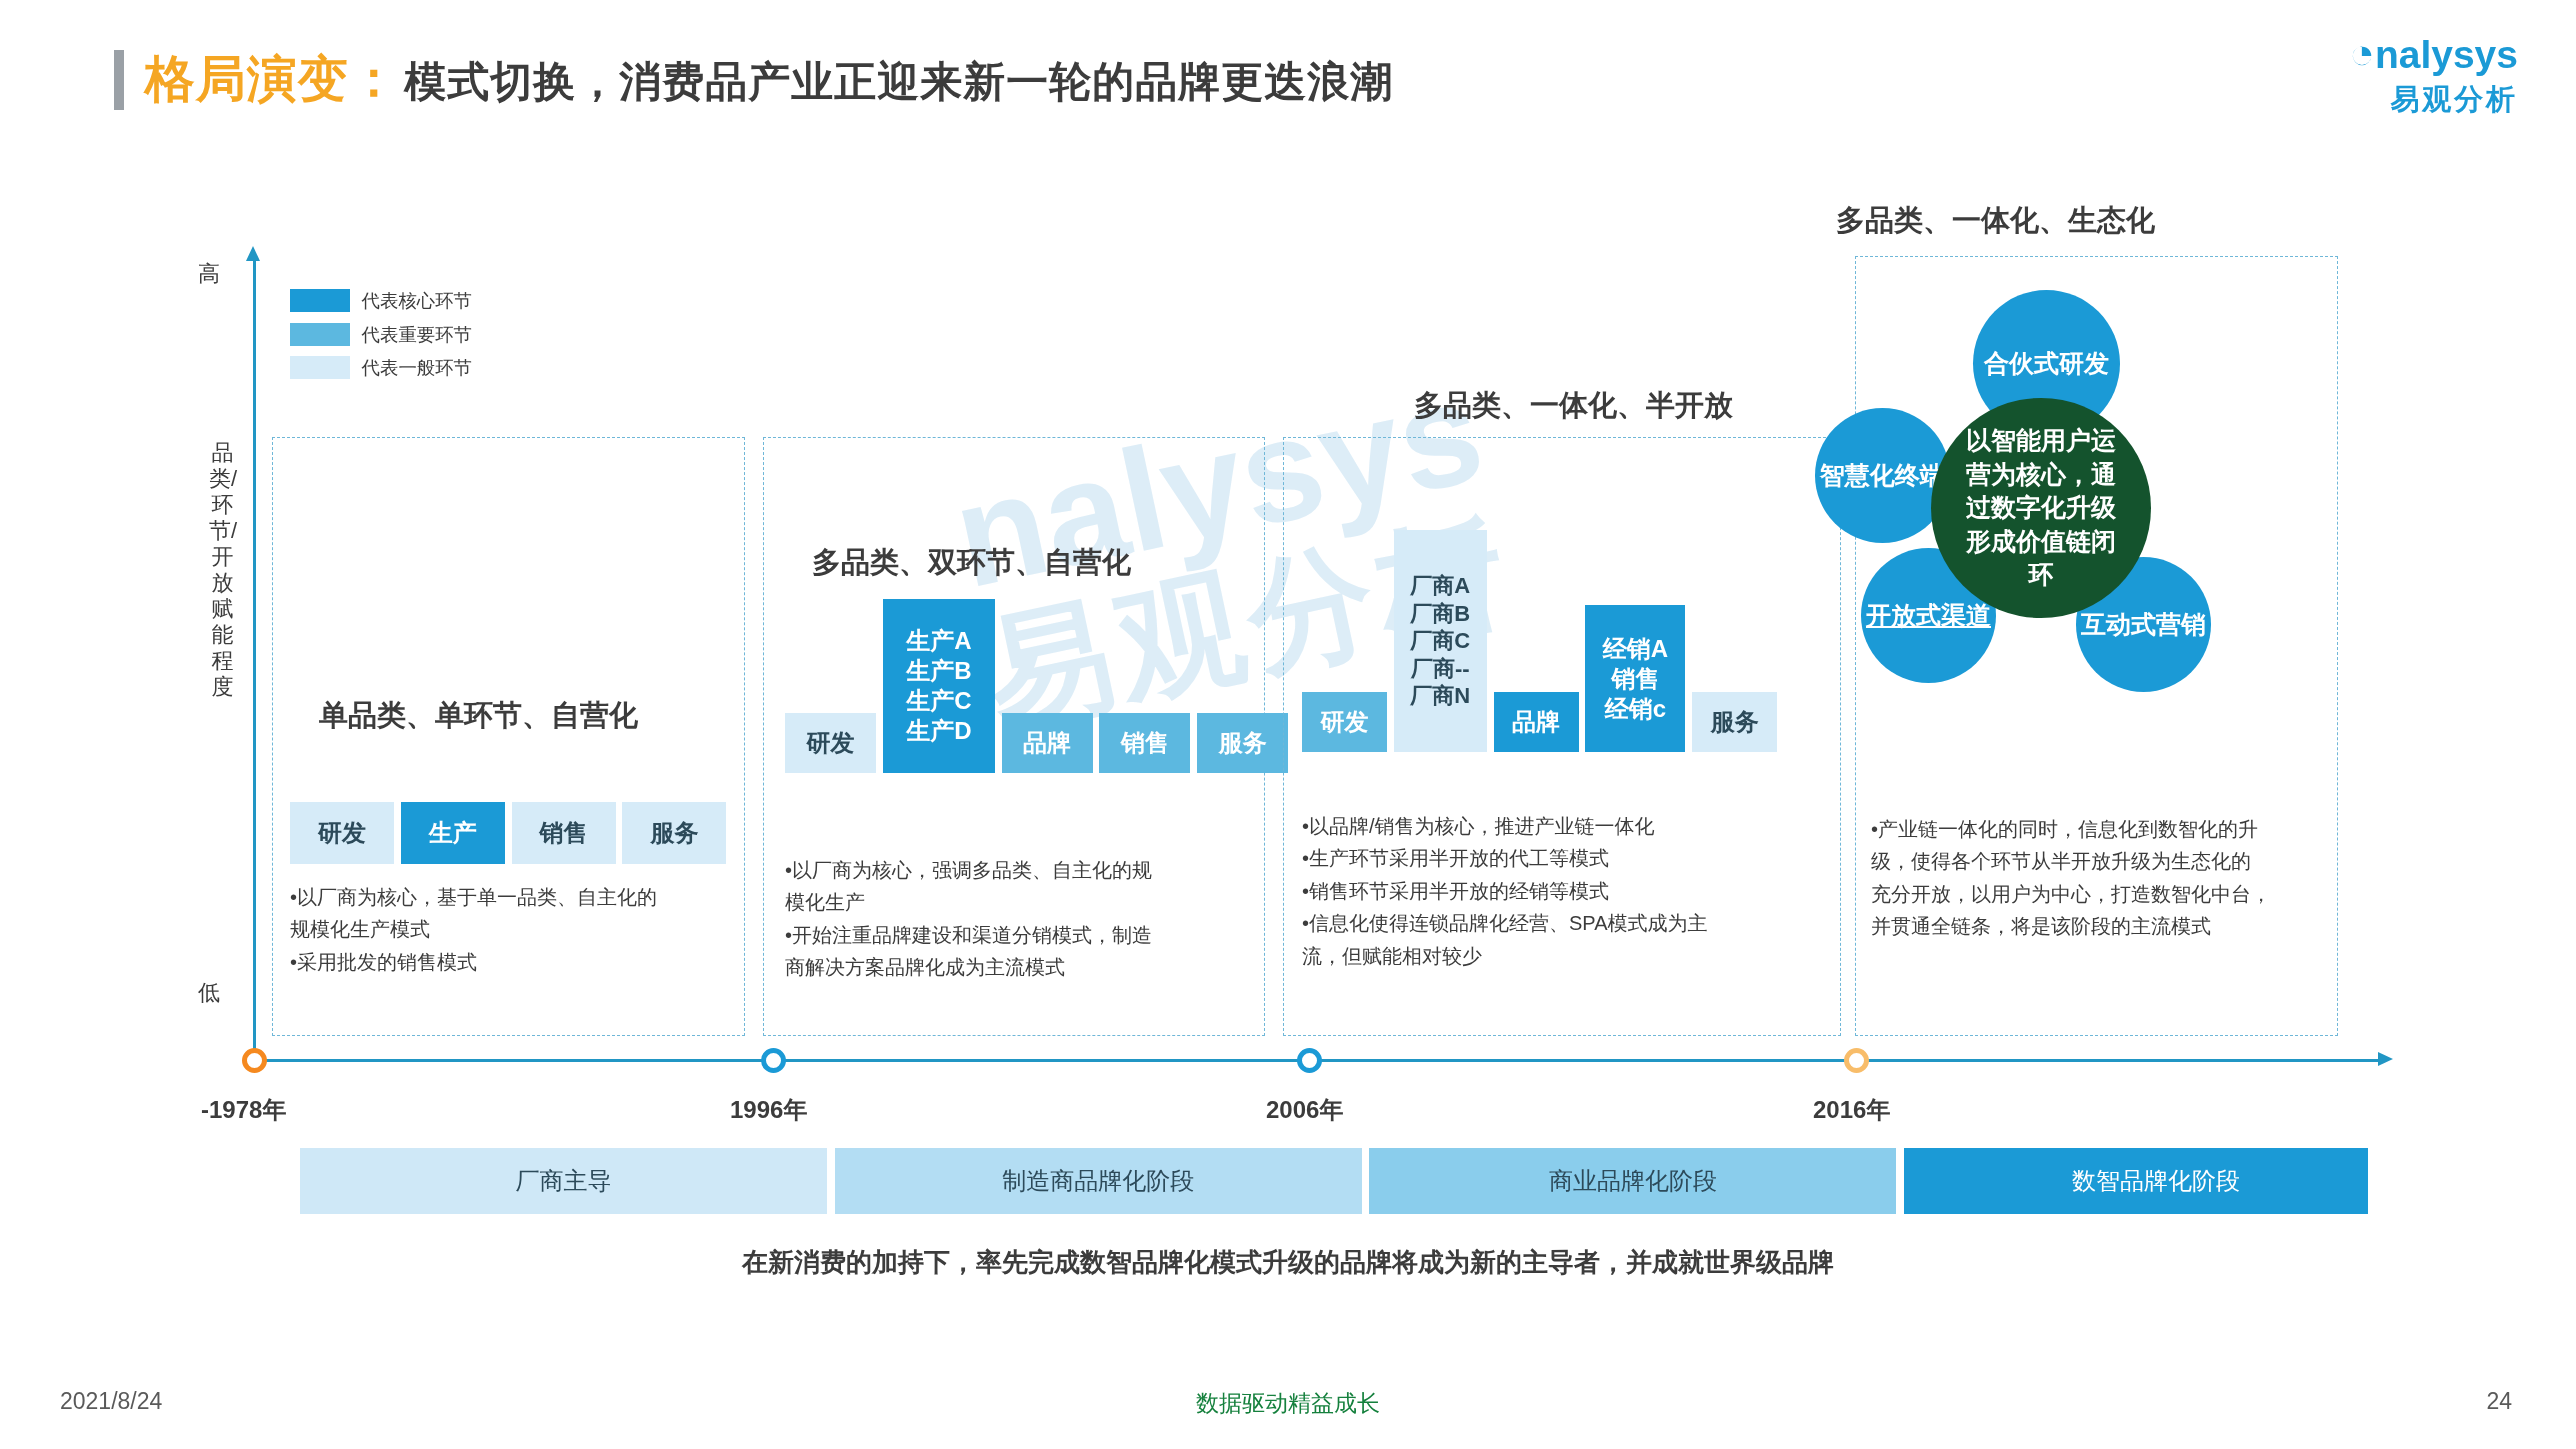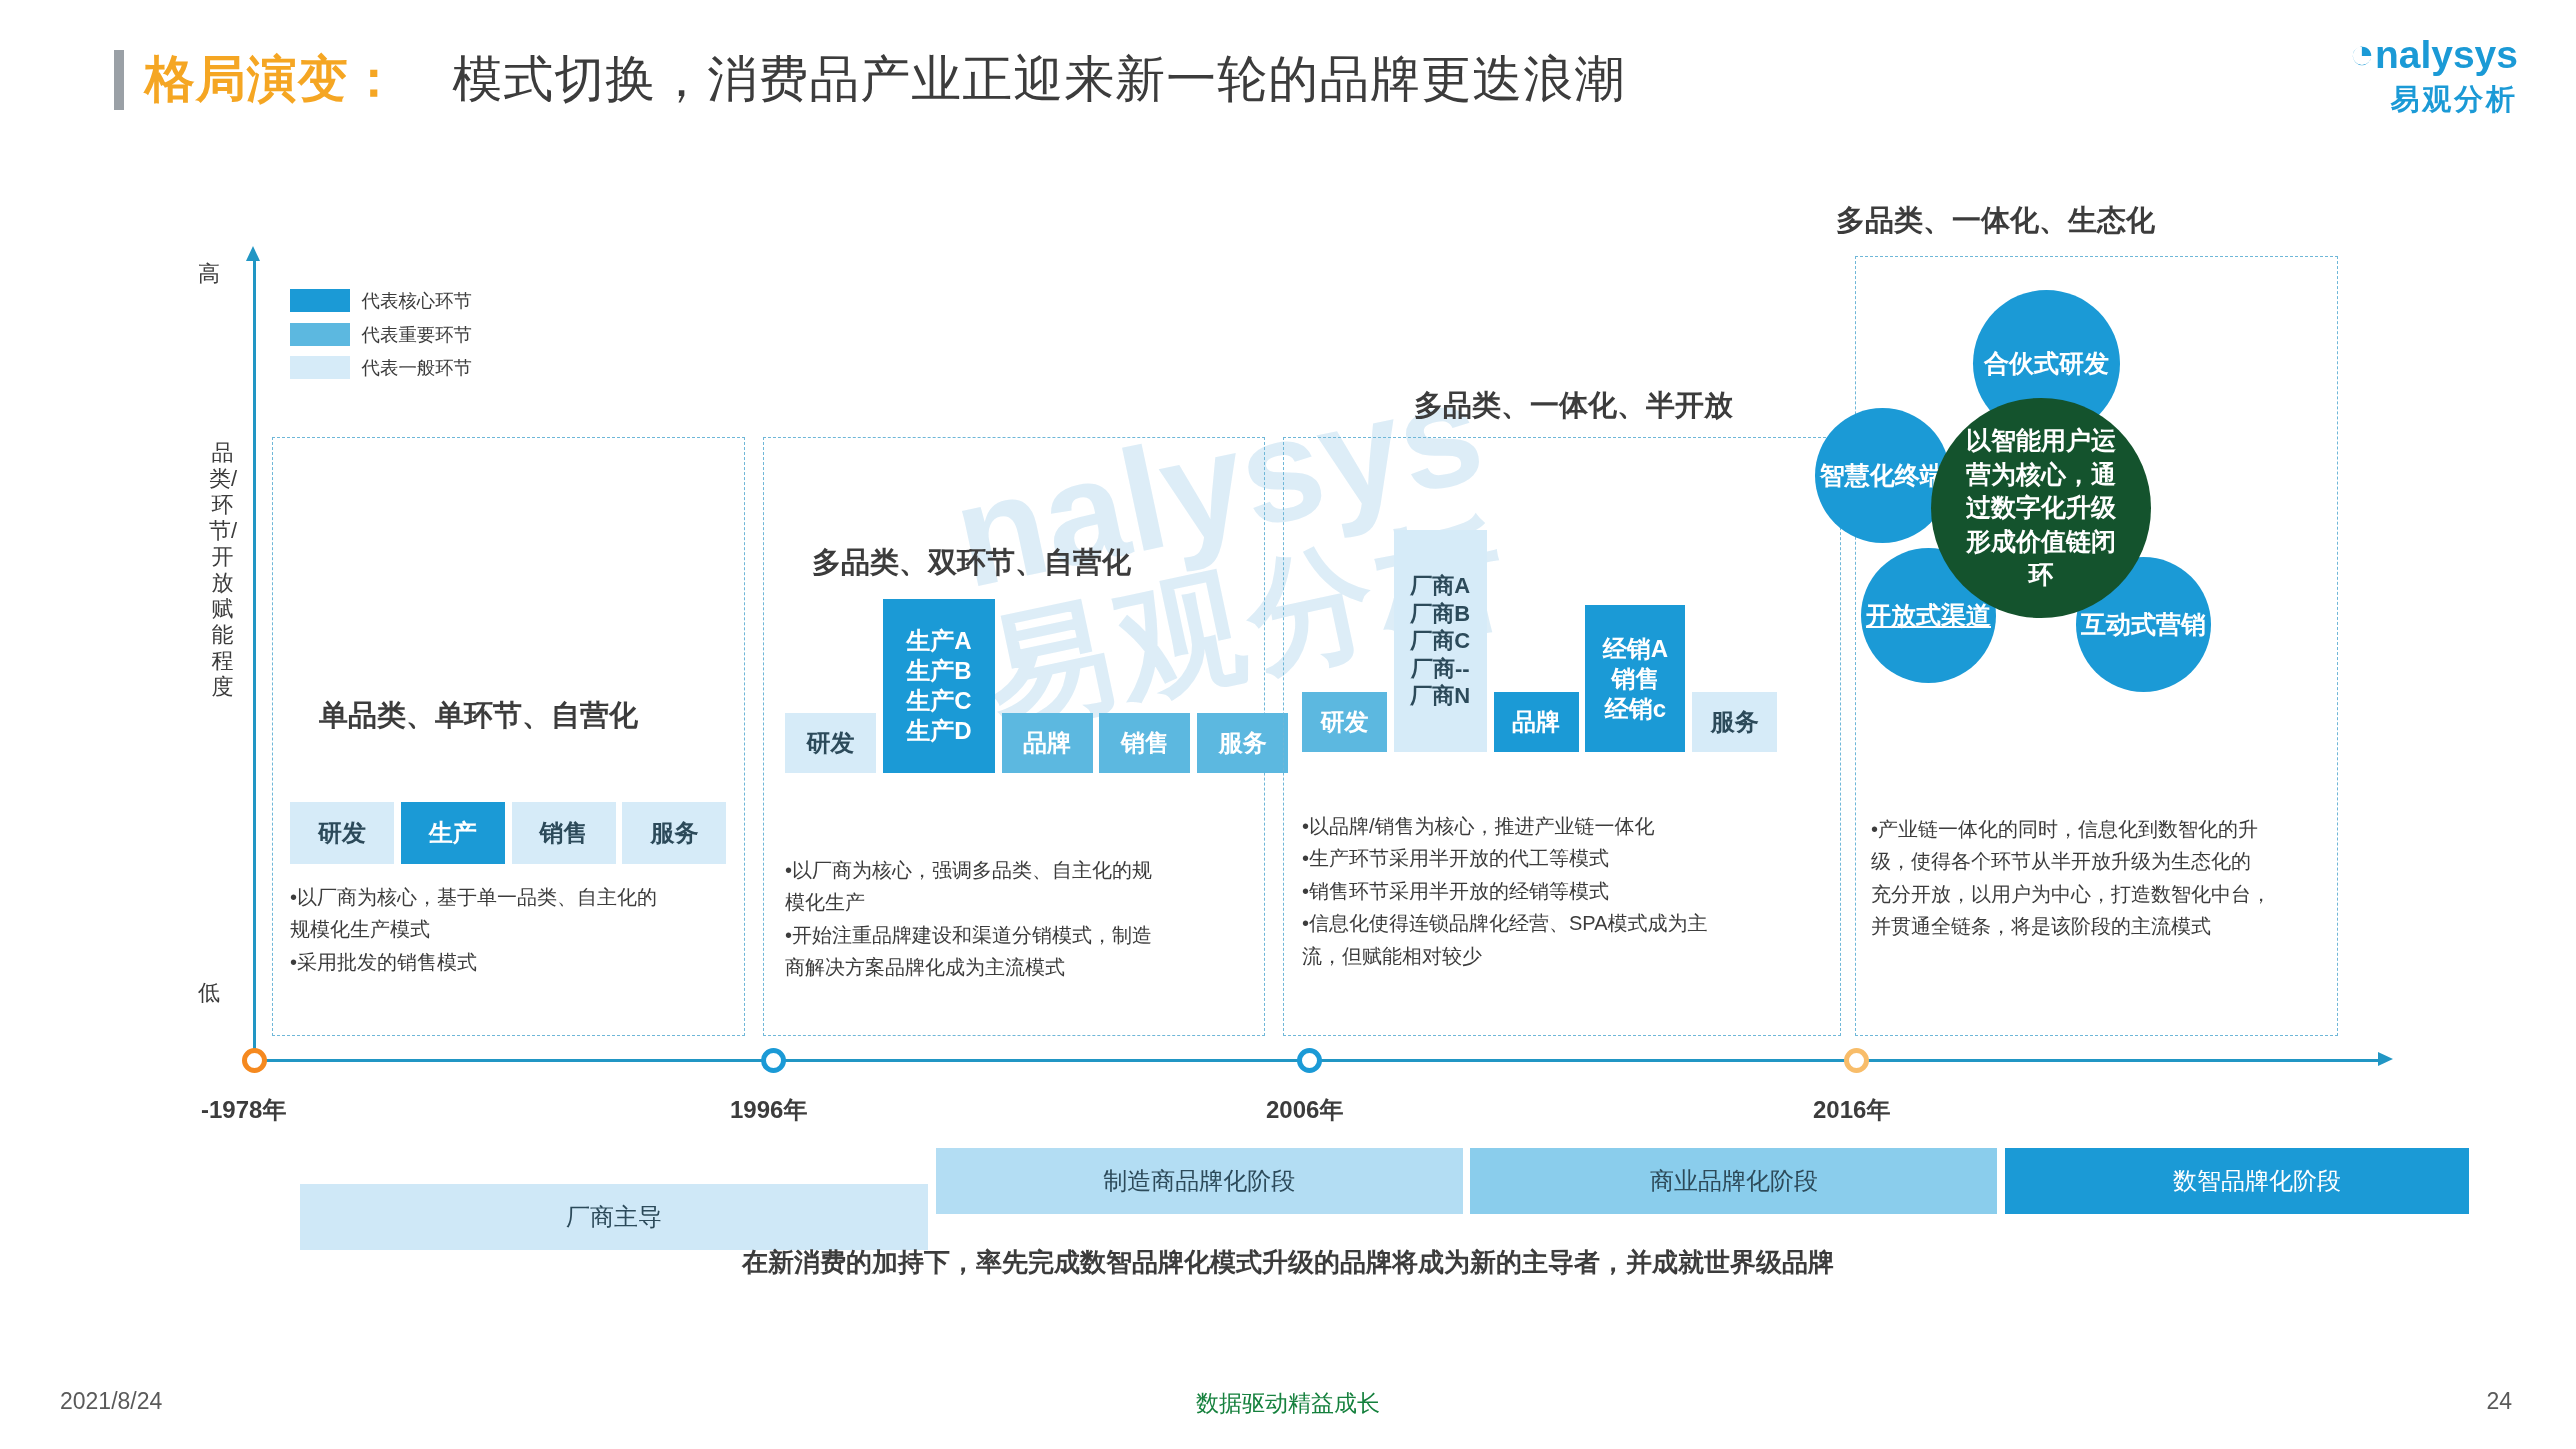--- a/index.html
+++ b/index.html
@@ -8,21 +8,21 @@
     background: #ffffff;
     font-family: "Liberation Sans", sans-serif;
     position: relative;
     overflow: hidden;
   }
 
   
   .title-bar { position: absolute; left: 114px; top: 46px; display: flex; align-items: center; }
   .title-accent { width: 9.7px; height: 60px; background: #9aa0a6; margin-right: 21px; }
   .title-hl { color: #f5a623; font-size: 50px; font-weight: bold; letter-spacing: 1px; }
-  .title-rest { color: #3c3c3c; font-size: 50px; font-weight: normal; letter-spacing: 1px; margin-left: 48px; }
+  .title-rest { color: #3c3c3c; font-size: 42px; font-weight: bold; letter-spacing: 1px; }
 
   .logo { position: absolute; right: 58px; top: 29px; text-align: right; }
   .logo-top { color: #1b9ad6; font-size: 39px; font-weight: bold; letter-spacing: 0px; }
   .logo-top .swirl { font-size: 43px; }
   .logo-bottom { color: #1b9ad6; font-size: 29px; font-weight: bold; letter-spacing: 2.9px; margin-top: 1.9px; }
 
   
   .watermark {
     position: absolute; left: 966px; top: 406px;
     transform: rotate(-12deg);
@@ -255,21 +255,21 @@
 <div class="tl-dot" style="left:761px;"></div>
 <div class="tl-dot" style="left:1297px;"></div>
 <div class="tl-dot lightorange" style="left:1844px;"></div>
 
 <div class="tl-label" style="left:201px;">-1978年</div>
 <div class="tl-label" style="left:730px;">1996年</div>
 <div class="tl-label" style="left:1266px;">2006年</div>
 <div class="tl-label" style="left:1813px;">2016年</div>
 
 <div class="phase-row">
-  <div class="phase p1" style="width:628px;margin-top:36px;">厂商主导</div>
+  <div class="phase p1" style="width:527px;">厂商主导</div>
   <div class="phase p2" style="width:527px;">制造商品牌化阶段</div>
   <div class="phase p3" style="width:527px;">商业品牌化阶段</div>
   <div class="phase p4" style="width:464px;">数智品牌化阶段</div>
 </div>
 
 <div class="conclusion">在新消费的加持下，率先完成数智品牌化模式升级的品牌将成为新的主导者，并成就世界级品牌</div>
 
 <div class="foot-date">2021/8/24</div>
 <div class="foot-mid">数据驱动精益成长</div>
 <div class="foot-page">24</div>

